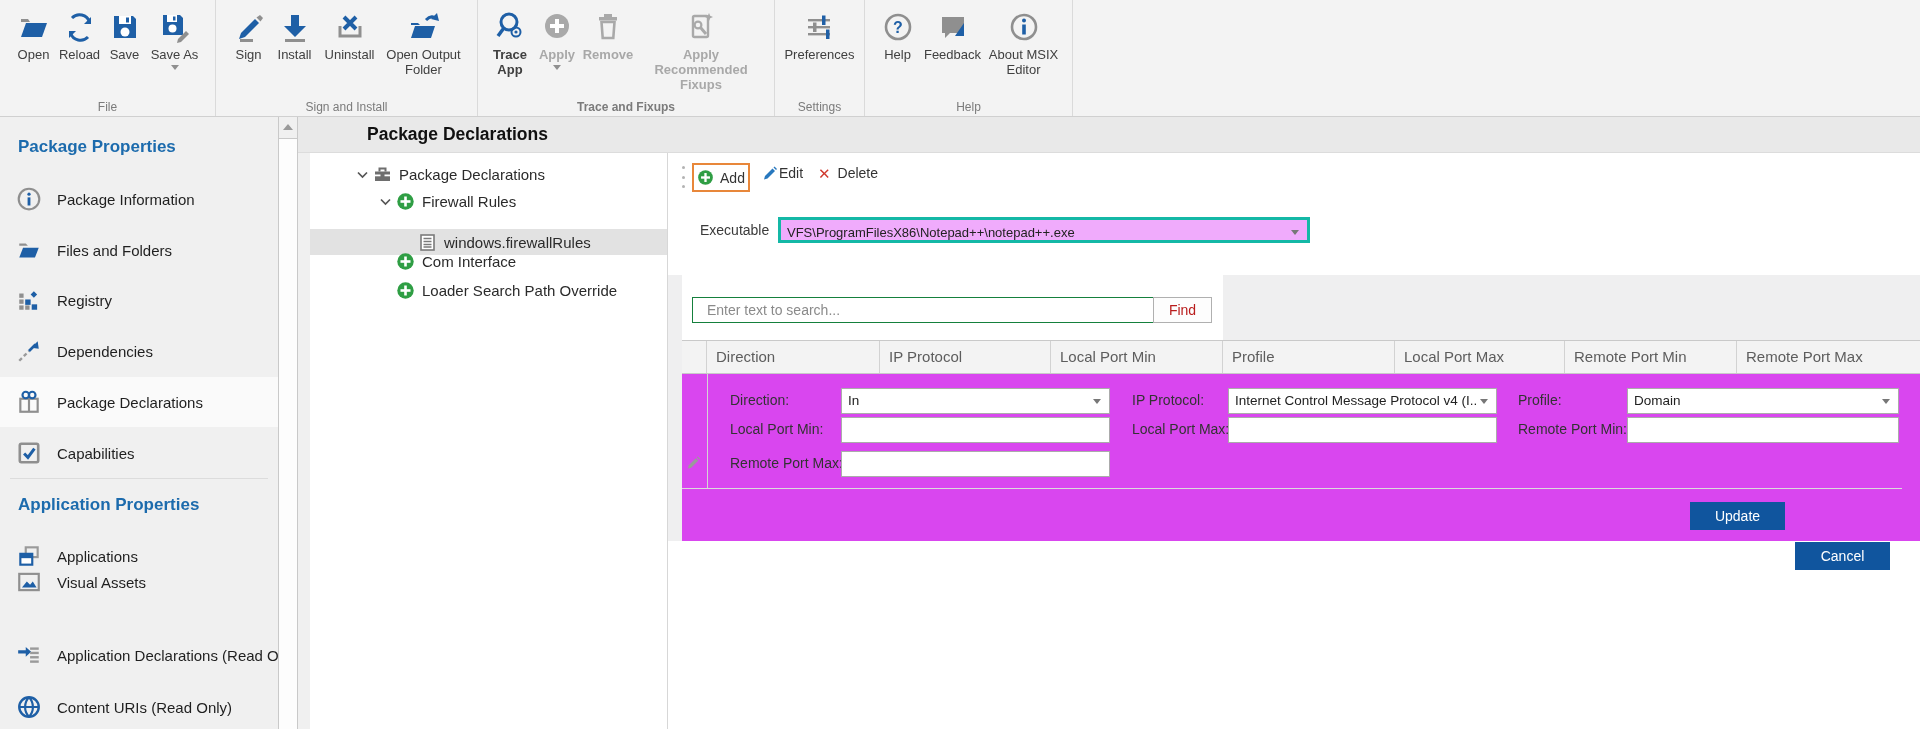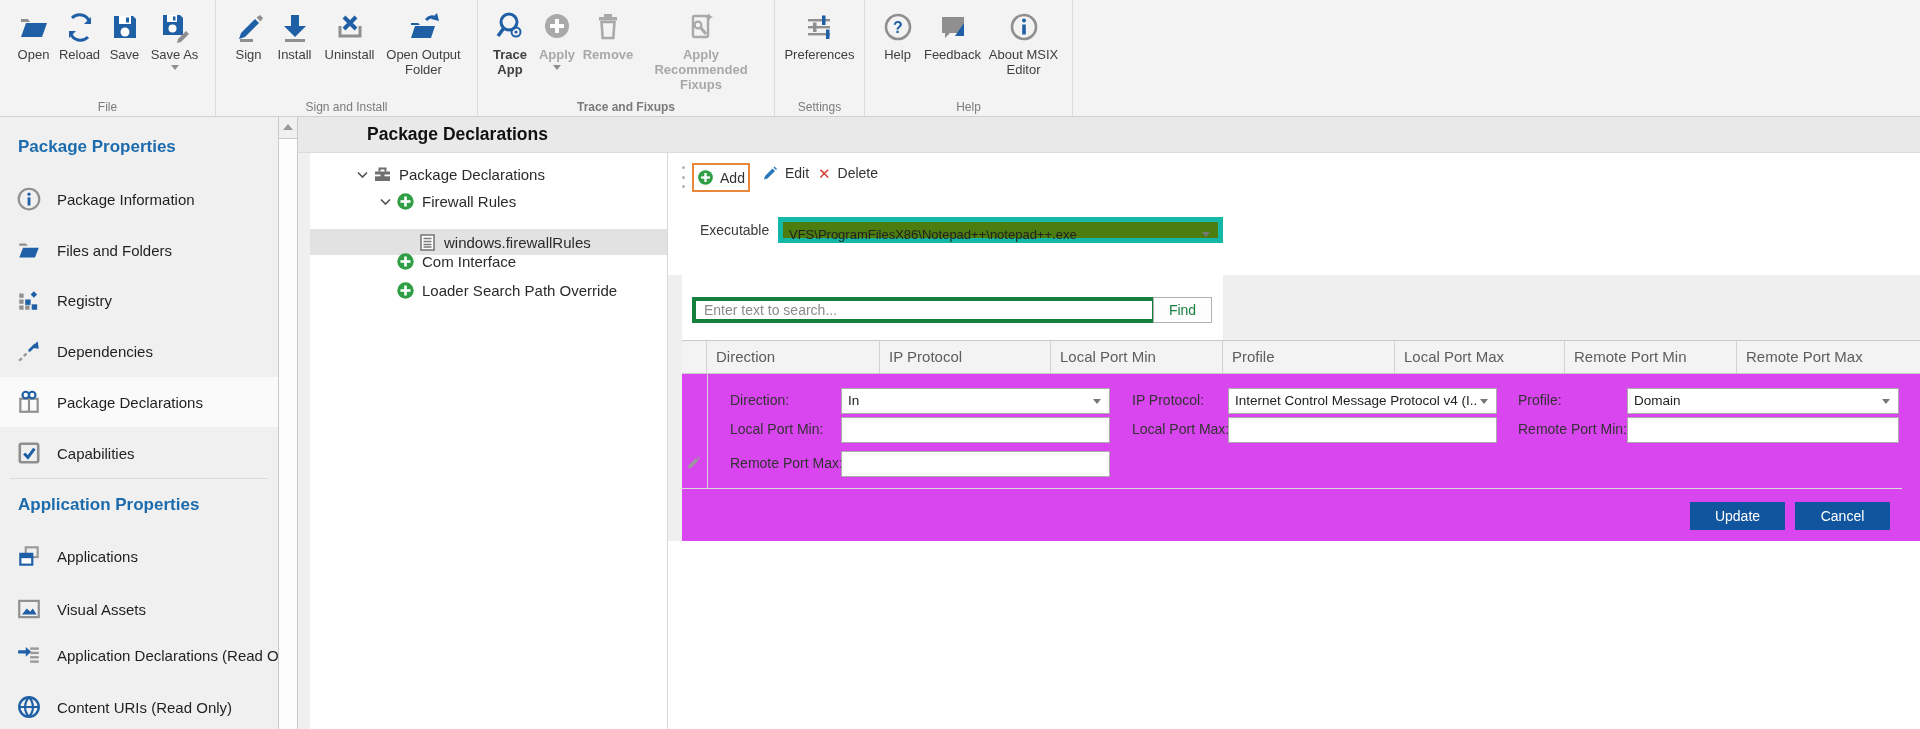--- a/index.html
+++ b/index.html
@@ -63,37 +63,37 @@
   .ind0 { padding-left:45px; } .ind1 { padding-left:68px; }
   .ind1n { padding-left:86px; } .ind2 { padding-left:108px; }
   
   #detail { position:absolute; left:370px; top:36px; right:0; bottom:0; background:#fff; }
   .grip { position:absolute; left:13px; top:13px; width:4px; height:22px;
     display:flex; flex-direction:column; justify-content:space-between; align-items:center; }
   .grip i { width:3px; height:3px; border-radius:50%; background:#b3b3b3; }
   .tb-btn { position:absolute; display:flex; align-items:center; font-size:14px; color:#333; cursor:default; }
   .add-btn { left:24px; top:10px; width:58px; height:29px; border:2px solid #e8873a;
     justify-content:center; gap:6px; }
-  .edit-btn { left:94px; top:12px; gap:7px; }
+  .edit-btn { left:94px; top:12px; gap:1px; }
   .del-btn  { left:150px; top:12px; gap:7px; }
   .x-glyph { color:#d03a2f; font-weight:bold; font-size:15px; line-height:15px; }
   .exec-label { position:absolute; left:32px; top:64px; line-height:26px; font-size:14px; color:#3a3a3a; }
-  .exec-combo { position:absolute; left:110px; top:64px; width:445px; height:26px;
-    border:5px solid #14b8a6; background:#4d7c0f; }
+  .exec-combo { position:absolute; left:110px; top:64px; width:532px; height:26px;
+    border:3px solid #14b8a6; background:#f0abfc; }
   .exec-combo input { position:absolute; left:0; top:0; width:508px; height:24px; border:none;
     outline:none; padding-left:6px; font-size:13px; color:#222; font-family:inherit; background:transparent; }
   .combo-arrow { position:absolute; right:8px; top:10px; width:0; height:0;
     border-left:4px solid transparent; border-right:4px solid transparent; border-top:5px solid #777; }
   .zone-gray { position:absolute; left:0; right:0; top:122px; height:266px; background:#efeff0; }
   .search-white { position:absolute; left:14px; top:122px; width:541px; height:65px; background:#fff; }
   .search-input { position:absolute; left:24px; top:144px; width:464px; height:26px;
-    border:4px solid #15803d; padding-left:8px; font-size:14px; color:#222; font-family:inherit; outline:none; }
+    border:1px solid #15803d; padding-left:14px; font-size:14px; color:#222; font-family:inherit; outline:none; }
   .search-input::placeholder { color:#8a8a8a; opacity:1; }
   .find-btn { position:absolute; left:485px; top:144px; width:59px; height:26px; background:#fdfdfd;
-    border:1px solid #b0b0b0; font-size:14px; color:#15803d; display:flex; align-items:center;
+    border:1px solid #b0b0b0; font-size:14px; color:#b91c1c; display:flex; align-items:center;
     justify-content:center; cursor:default; }
   
   .grid-head { position:absolute; left:14px; right:0; top:187px; height:34px; background:#f3f3f3;
     border-top:1px solid #c9c9c9; border-bottom:1px solid #c9c9c9; display:flex; }
   .gh-cell { border-right:1px solid #d2d2d2; font-size:15px; color:#5d5d5d; line-height:32px;
     padding-left:9px; white-space:nowrap; overflow:hidden; cursor:default; }
   .gh-icon { width:25px; padding-left:0; }
   .gh-c1{width:173px}.gh-c2{width:171px}.gh-c3{width:172px}.gh-c4{width:172px}
   .gh-c5{width:170px}.gh-c6{width:172px}.gh-c7{flex:1; border-right:none;}
   
@@ -105,21 +105,21 @@
   .f-ctl .ctext { position:absolute; left:6px; right:18px; top:0; line-height:23px; font-size:13.5px;
     color:#222; white-space:nowrap; overflow:hidden; }
   .f-ctl input { position:absolute; left:0; top:0; width:100%; height:23px; border:none; outline:none;
     padding-left:6px; font-size:13.5px; font-family:inherit; background:transparent; color:#222; }
   .rowA { top:14px; } .rowB { top:43px; } .rowC { top:77px; }
   .lc1 { left:48px; } .lc2 { left:450px; } .lc3 { left:836px; }
   .cc1 { left:159px; width:269px; } .cc2 { left:546px; width:269px; } .cc3 { left:945px; width:272px; }
   .fb-divider { position:absolute; left:0; right:18px; top:114px; height:1px; background:#dbdbdb; }
   .blue-btn { position:absolute; top:128px; width:95px; height:28px; background:#10559e; color:#fff;
     font-size:14px; display:flex; align-items:center; justify-content:center; cursor:default; }
-  .update-btn { left:1008px; } .cancel-btn { left:1113px; }
+  .update-btn { left:1008px; } .cancel-btn { left:1113px;margin-top:40px; }
   svg { display:block; }
 </style>
 </head>
 <body>
 
 <div id="ribbon">
 
   <div class="rgroup g-file">
     <div class="rbtns">
       <div class="rbtn w-open">
@@ -398,21 +398,21 @@
     <span class="sicon">
       <svg width="26" height="26" viewBox="0 0 24 24" fill="none">
           <rect x="9" y="4" width="11" height="9" stroke="#9a9a9a" stroke-width="2"></rect>
           <rect x="4" y="10" width="11" height="10" stroke="#1e5fa6" stroke-width="2" fill="#fff"></rect>
           <rect x="4" y="10" width="11" height="4" fill="#1e5fa6"></rect>
         </svg>
     </span>
     <span class="slabel">Applications</span>
   </div>
 
-  <div class="sb-item" style="top:467px">
+  <div class="sb-item" style="top:440px">
     <span class="sicon">
       <svg width="26" height="26" viewBox="0 0 24 24" fill="none">
           <rect x="3" y="4.5" width="18" height="15" stroke="#8f8f8f" stroke-width="2"></rect>
           <path d="M5.5 17 l4.5-5.5 3 3 2.5-3 3.5 5.5z" fill="#1e5fa6"></path>
         </svg>
     </span>
     <span class="slabel">Visual Assets</span>
   </div>
 
   <div class="sb-item" style="top:513px">

